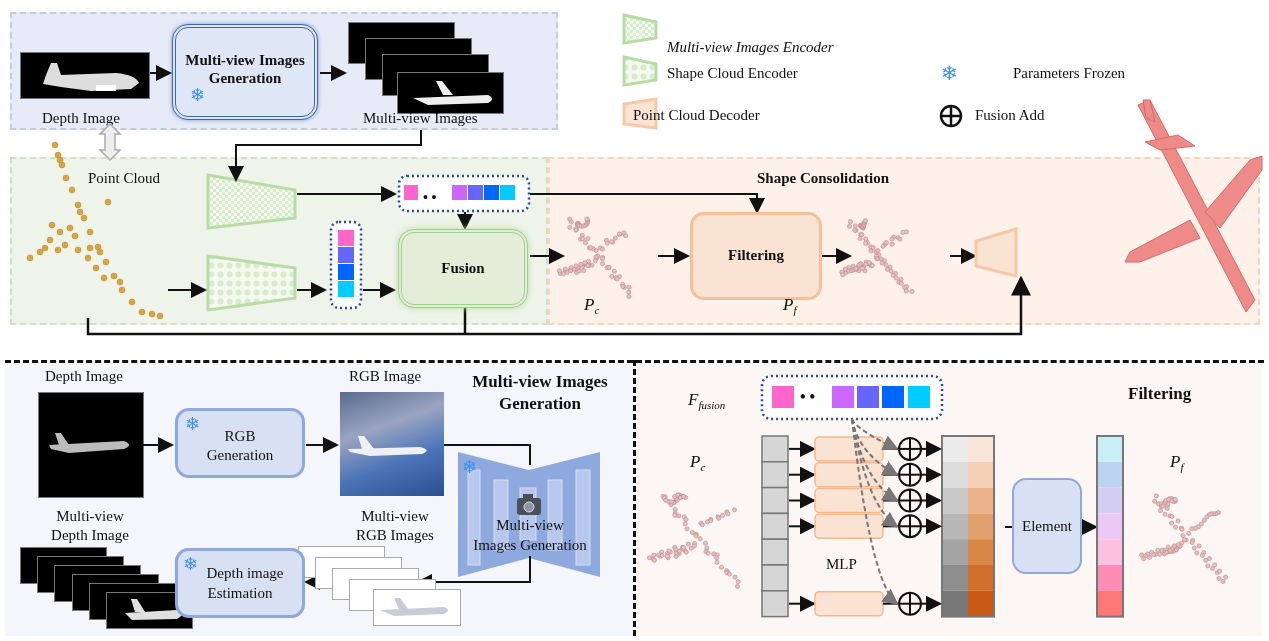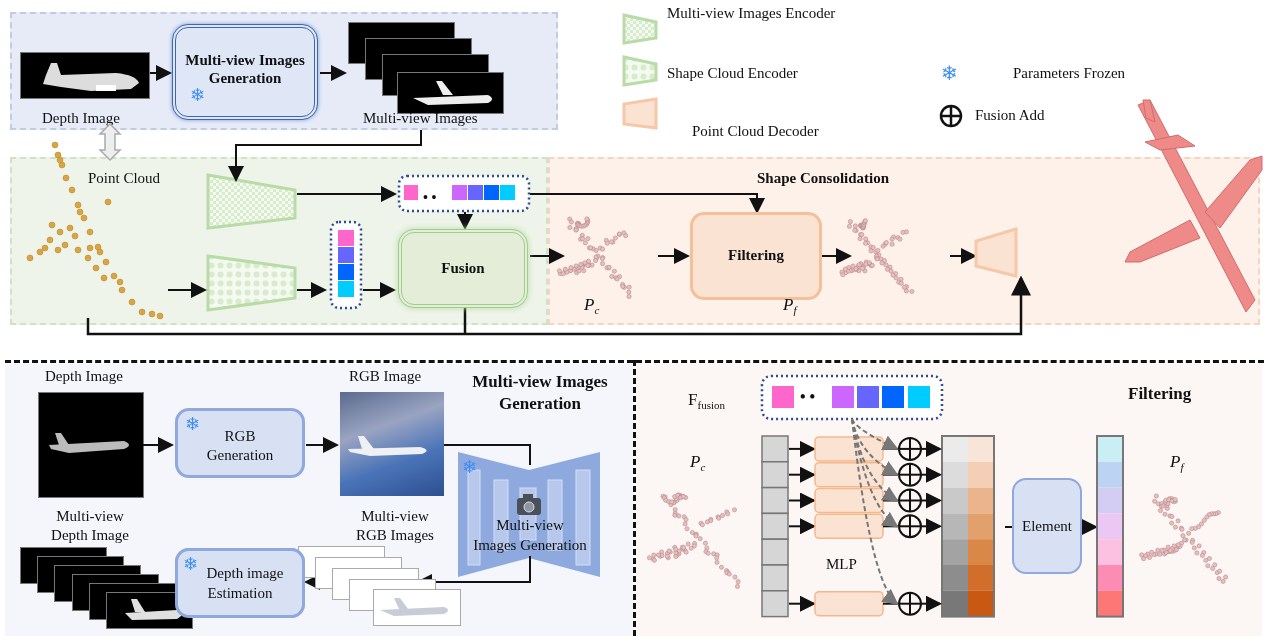--- a/index.html
+++ b/index.html
@@ -80,23 +80,23 @@
   </defs>
   <path d="M624 15 L656 22 L656 38 L624 43 Z" fill="url(#chk)" stroke="#b9dba7" stroke-width="3"></path>
   <path d="M624 57 L656 64 L656 80 L624 85 Z" fill="url(#dots)" stroke="#b9dba7" stroke-width="3"></path>
   <path d="M656 99 L624 104 L624 124 L656 128 Z" fill="#fbe3d3" stroke="#f5c8a8" stroke-width="3"></path>
   <g>
       <circle cx="951" cy="116" r="10" fill="none" stroke="#111" stroke-width="2.5"></circle>
       <line x1="941" y1="116" x2="961" y2="116" stroke="#111" stroke-width="2.5"></line>
       <line x1="951" y1="106" x2="951" y2="126" stroke="#111" stroke-width="2.5"></line>
     </g>
 </svg>
-<div class="lbl" style="left:667px;top:5px;">Multi-view Images Encoder</div>
+<div class="lbl" style="left:667px;top:39px;font-style:italic;">Multi-view Images Encoder</div>
 <div class="lbl" style="left:667px;top:65px;">Shape Cloud Encoder</div>
-<div class="lbl" style="left:692px;top:107px;margin-top:16px;">Point Cloud Decoder</div>
+<div class="lbl" style="left:633px;top:107px;">Point Cloud Decoder</div>
 <div class="snow" style="left:941px;top:63px;font-size:20px;">❄</div>
 <div class="lbl" style="left:1013px;top:65px;">Parameters Frozen</div>
 <div class="lbl" style="left:975px;top:107px;">Fusion Add</div>
 
 <svg width="1269" height="641">
 
   <line x1="150" y1="73" x2="170" y2="73" stroke="#111" stroke-width="2" marker-end="url(#ar)"></line>
   <line x1="320" y1="73" x2="345" y2="73" stroke="#111" stroke-width="2" marker-end="url(#ar)"></line>
 
   <path d="M100 134 L110 124 L120 134 L115 134 L115 150 L120 150 L110 160 L100 150 L105 150 L105 134 Z" fill="#eee" stroke="#aaa" stroke-width="1.5"></path>
@@ -459,21 +459,21 @@
       <path d="M18 20 L70 17 Q80 20 70 26 L25 27 Z M28 19 L24 6 L30 6 L38 19 Z" fill="#e0e0e0"></path>
     </svg>
 </div>
 
 <div class="blueBtn" style="left:175px;top:548px;width:130px;height:70px;"></div>
 <div class="snow" style="left:183px;top:555px;">❄</div>
 <div class="lbl center" style="left:180px;top:565px;width:130px;">Depth image</div>
 <div class="lbl center" style="left:175px;top:585px;width:130px;">Estimation</div>
 
 <div class="lbl bold" style="left:1128px;top:384px;font-size:17px;">Filtering</div>
-<div class="lbl" style="left:688px;top:390px;font-size:17px;"><span>F</span><sub style="font-size:11px;">fusion</sub></div>
+<div class="lbl" style="left:688px;top:390px;font-style:italic;font-size:17px;"><span>F</span><sub style="font-size:11px;">fusion</sub></div>
 
 <svg width="1269" height="641" id="filt-svg">
   <rect x="762" y="376" width="180" height="43" rx="9" fill="#fff" stroke="#2c4d8f" stroke-width="2.5" stroke-dasharray="2,3"></rect>
   <line x1="1005" y1="527" x2="1013" y2="527" stroke="#111" stroke-width="2"></line>
   <line x1="1082" y1="527" x2="1096" y2="527" stroke="#111" stroke-width="2" marker-end="url(#ar)"></line>
 <rect x="762" y="436" width="26" height="25.8" fill="#d6d6d6" stroke="#777" stroke-width="1.5"></rect>
     <rect x="942" y="436" width="26" height="25.8" fill="#ebebeb" stroke="none"></rect>
     <rect x="968" y="436" width="26" height="25.8" fill="#f9e4d8" stroke="none"></rect>
     <rect x="1097" y="436" width="26" height="25.8" fill="#c9eef4" stroke="none"></rect>
     <rect x="762" y="461.8" width="26" height="25.8" fill="#d6d6d6" stroke="#777" stroke-width="1.5"></rect>

